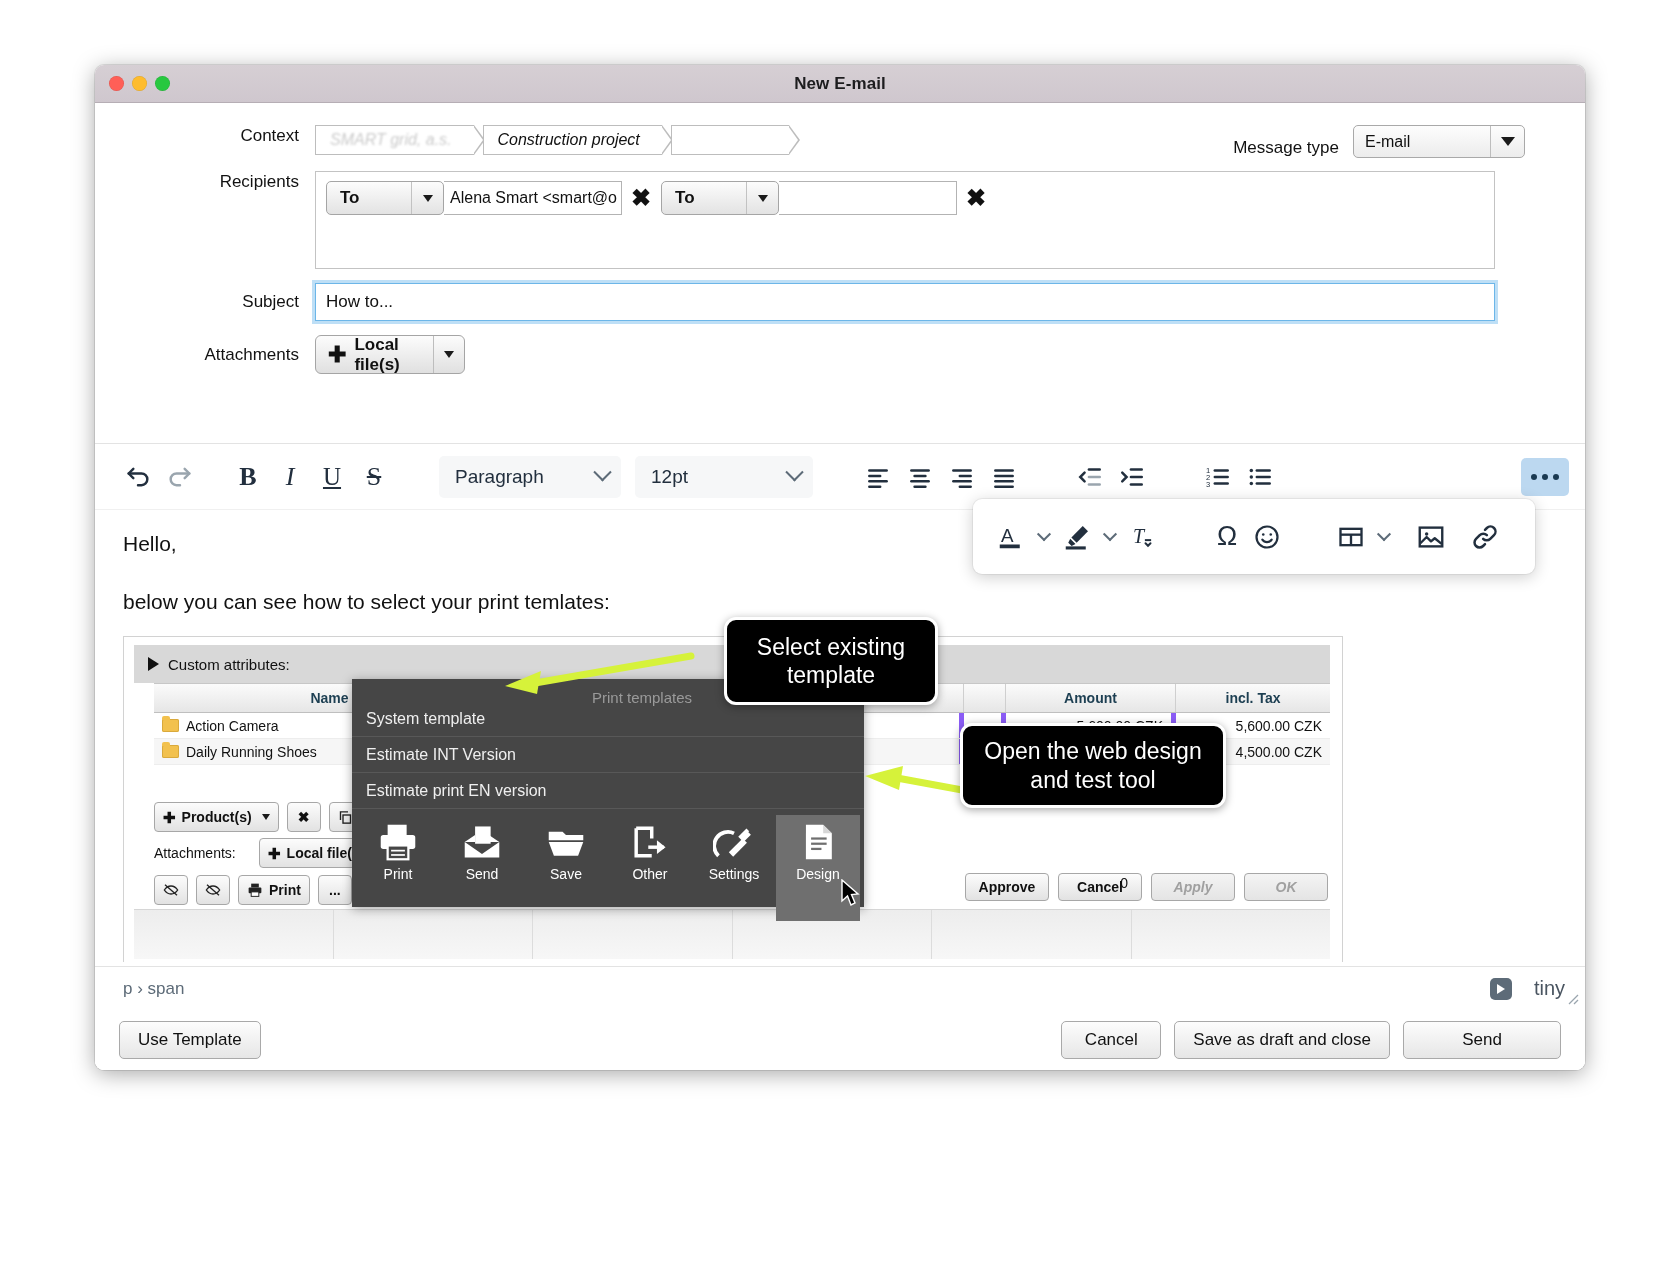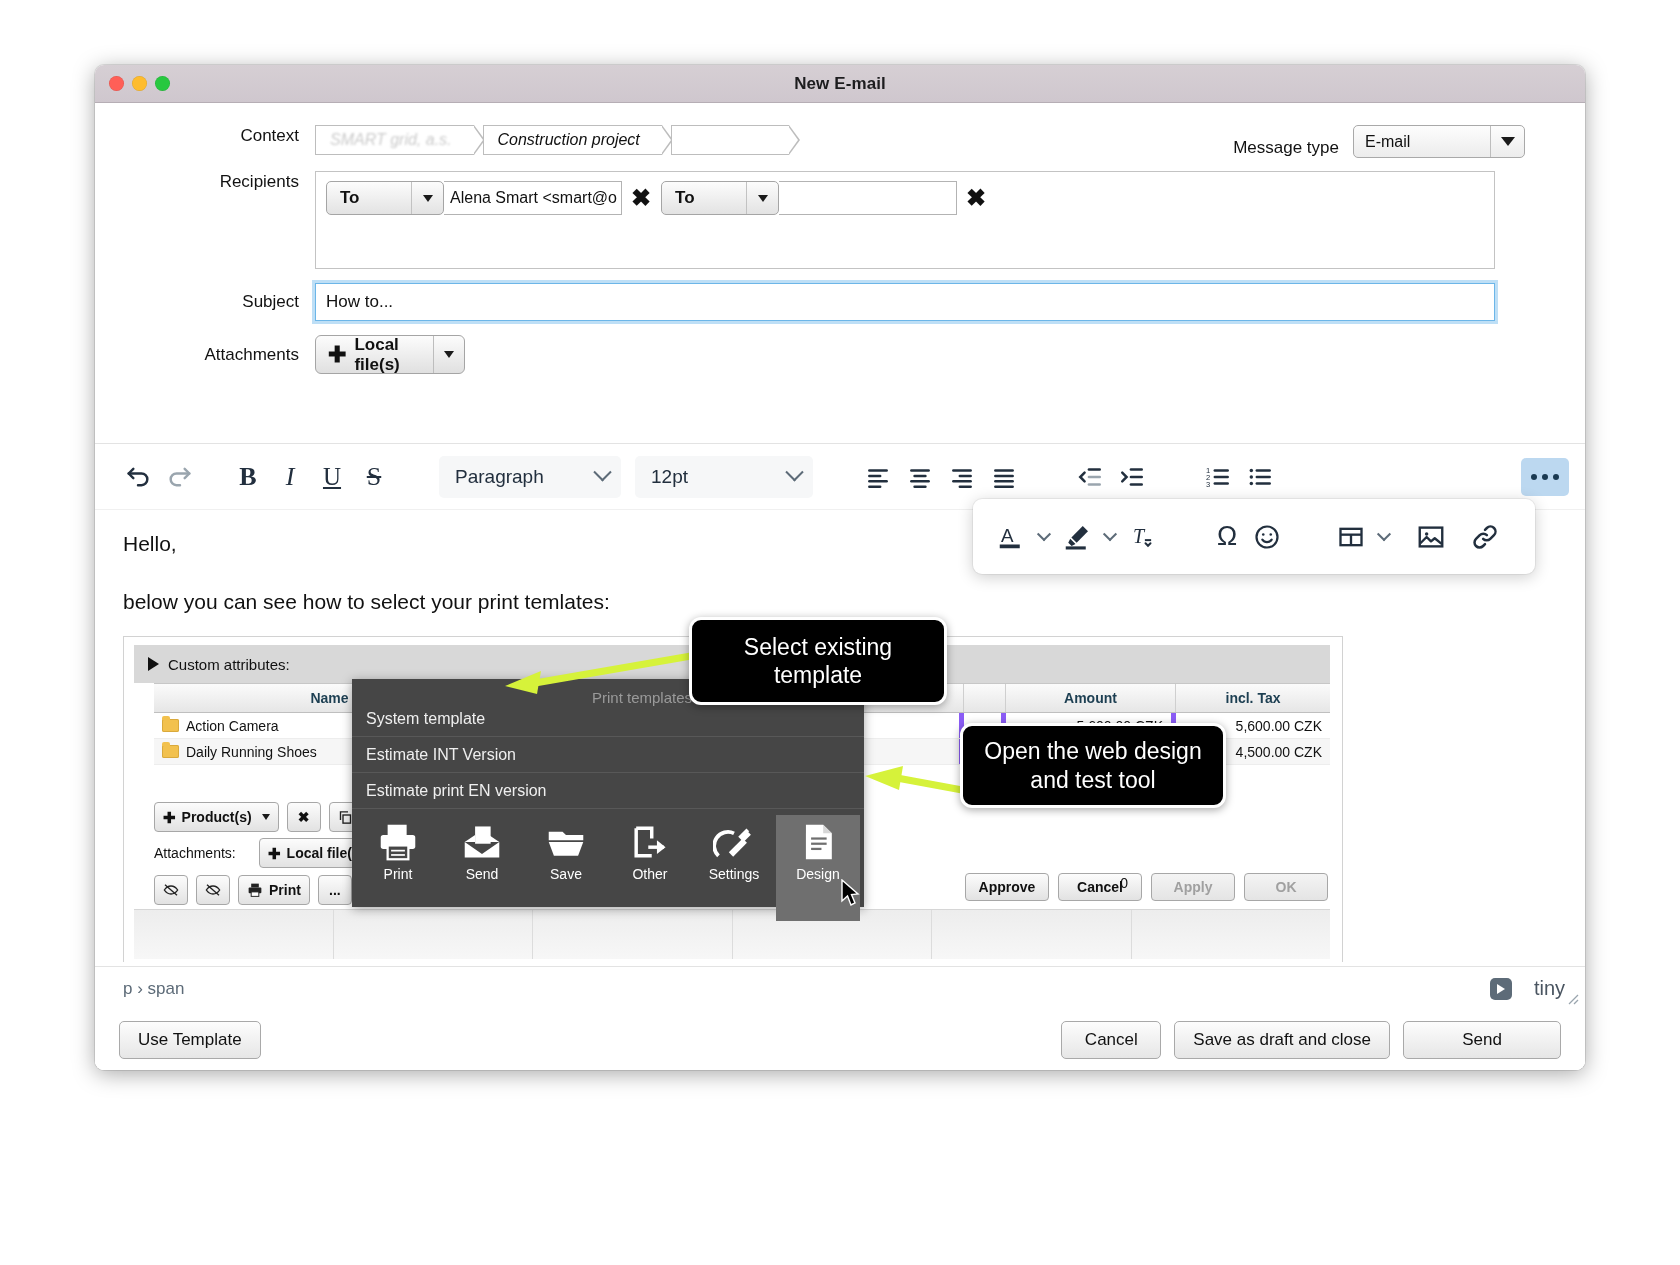--- a/index.html
+++ b/index.html
@@ -365,21 +365,21 @@
     position: absolute; right: 14px; top: 236px;
     display: flex; align-items: center; gap: 9px;
   }
   .sb-btn {
     height: 28px; min-width: 84px; padding: 0 10px; border-radius: 4px;
     border: 1px solid #a7a7a7;
     background: linear-gradient(180deg,#fcfcfc 0%, #e2e2e2 100%);
     display: flex; align-items: center; justify-content: center;
     font-size: 14px; font-weight: bold; color: #111;
   }
-  .sb-btn.disabled { color: #a0a0a0; background: linear-gradient(180deg,#f4f4f4 0%, #e4e4e4 100%); }
+  .sb-btn.disabled { color: #a0a0a0; background: linear-gradient(180deg,#f4f4f4 0%, #e4e4e4 100%); font-style: italic; }
   .shot-grid {
     position: absolute; left: 10px; top: 272px; right: 12px; height: 50px;
     display: flex; border-top: 1px solid #d6d6d6;
     background: linear-gradient(180deg,#ededed 0%, #f7f7f7 100%);
   }
   .gcell { flex: 1; border-right: 1px solid #dcdcdc; }
   .gcell:last-child { border-right: none; }
 
   
   .dark-menu {
@@ -416,21 +416,21 @@
   .callout {
     position: absolute;
     background: #000; color: #fff; border-radius: 12px;
     border: 3px solid #fff;
     display: flex; align-items: center; justify-content: center;
     text-align: center; font-size: 23px; line-height: 1.22;
     padding: 10px 16px;
     box-shadow: 0 2px 8px rgba(0,0,0,.35);
     z-index: 60;
   }
-  .co1 { left: 689px; top: 617px; width: 258px; height: 88px; }
+  .co1 { left: 724px; top: 617px; width: 214px; height: 88px; }
   .co2 { left: 960px; top: 723px; width: 266px; height: 85px; }
   .arrowline { position: absolute; z-index: 55; pointer-events: none; }
 
   svg { shape-rendering: geometricPrecision; }
 </style>
 </head>
 <body>
 
 <div id="root">
 

